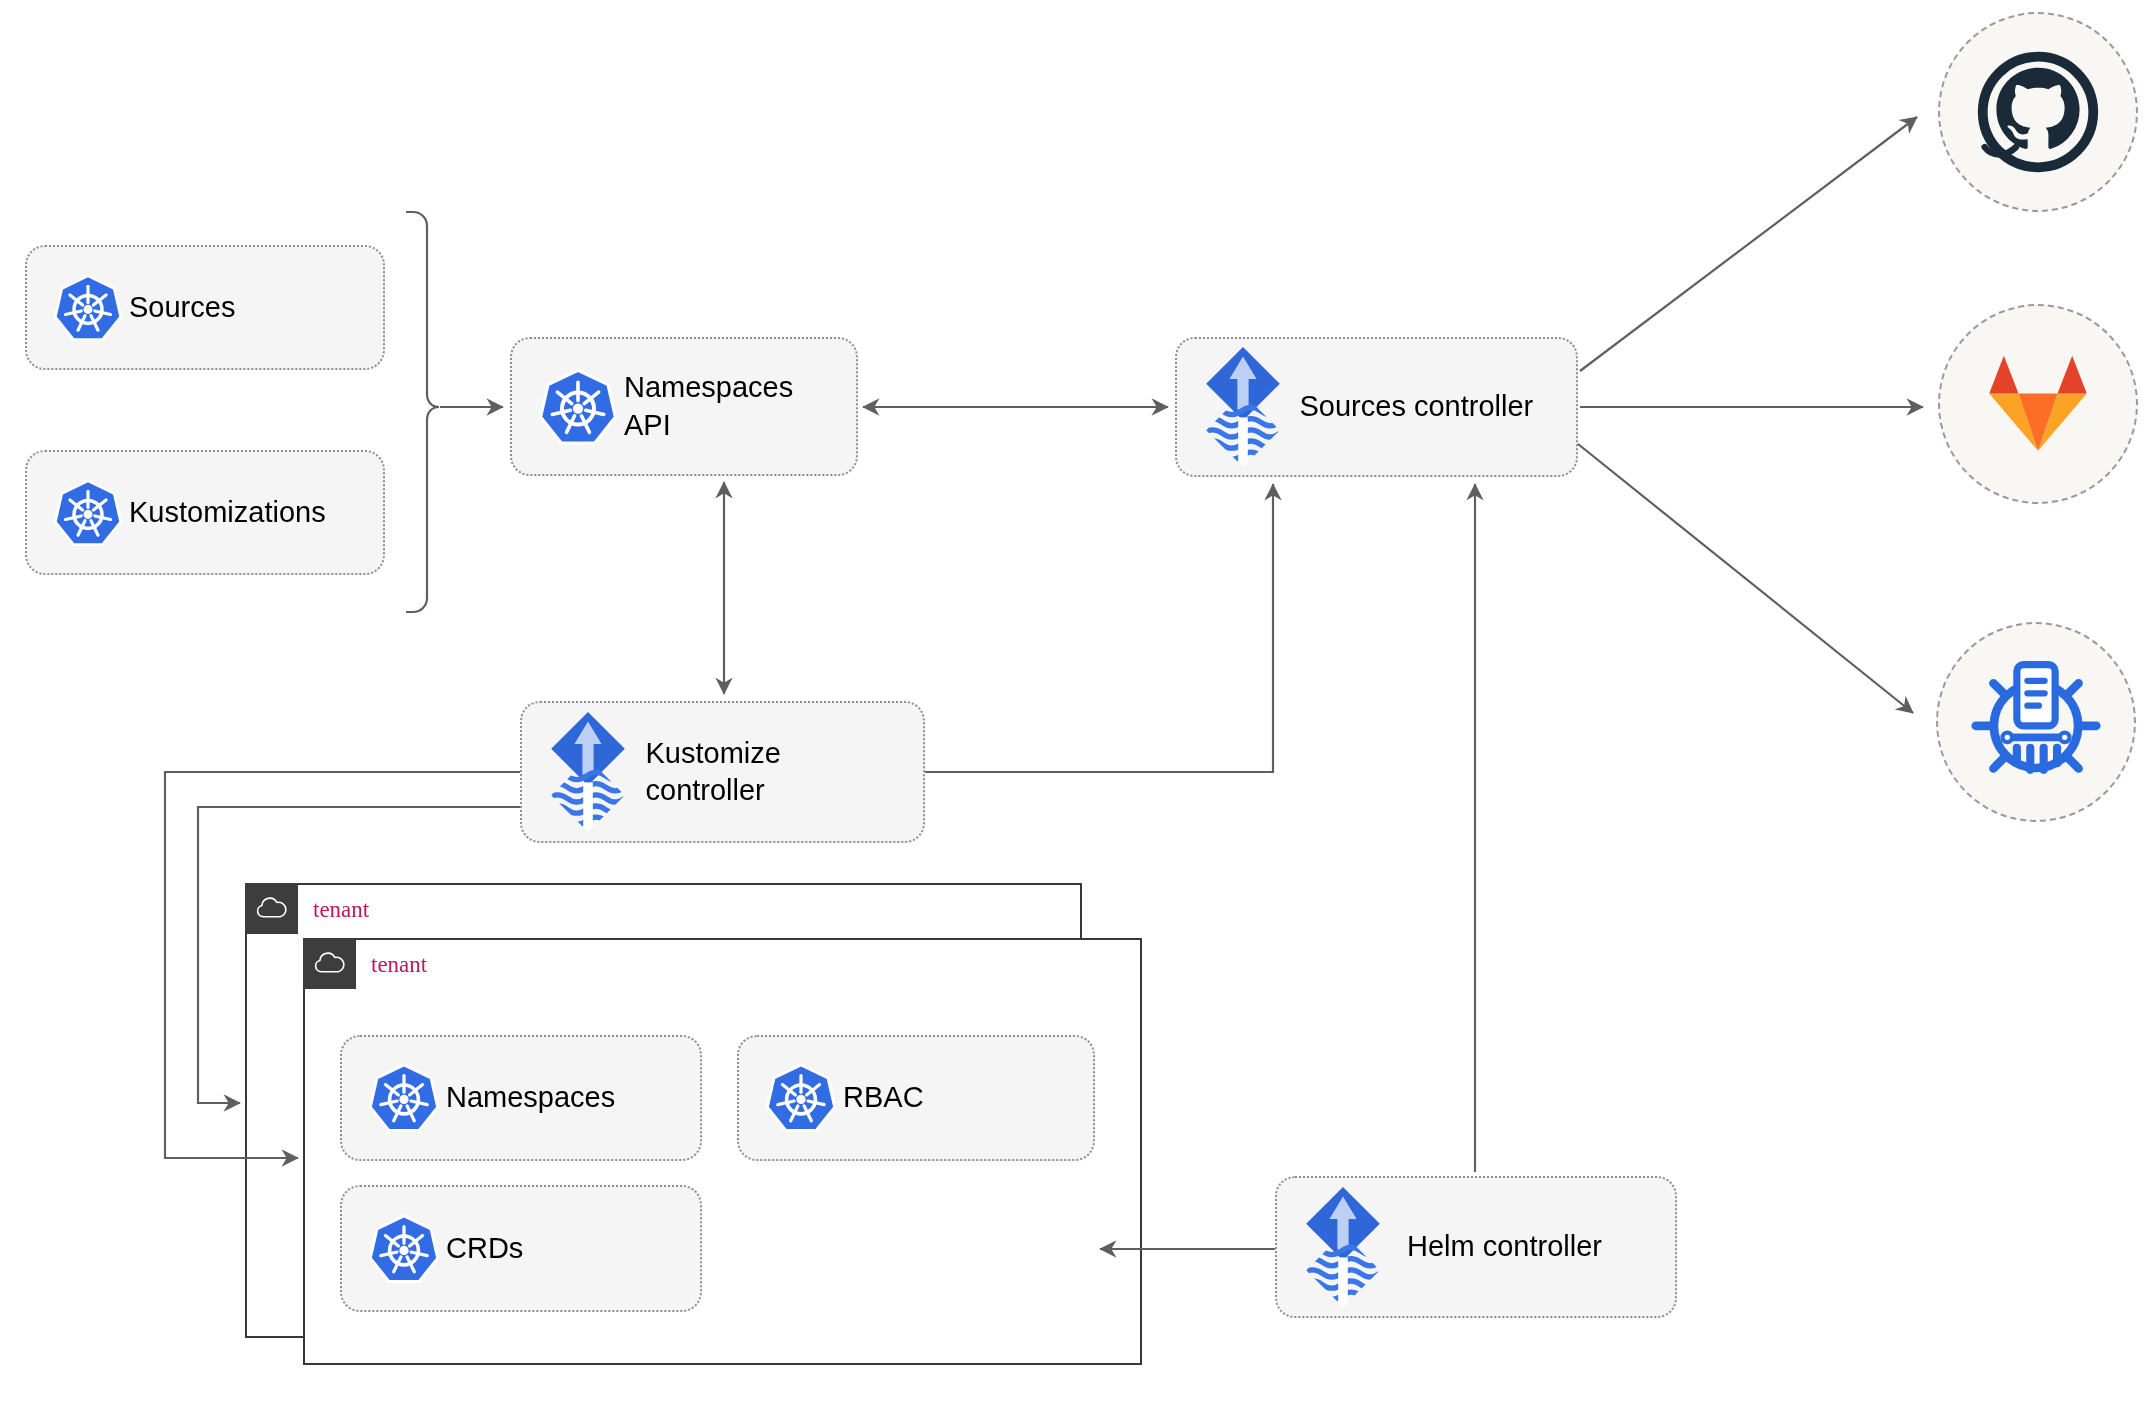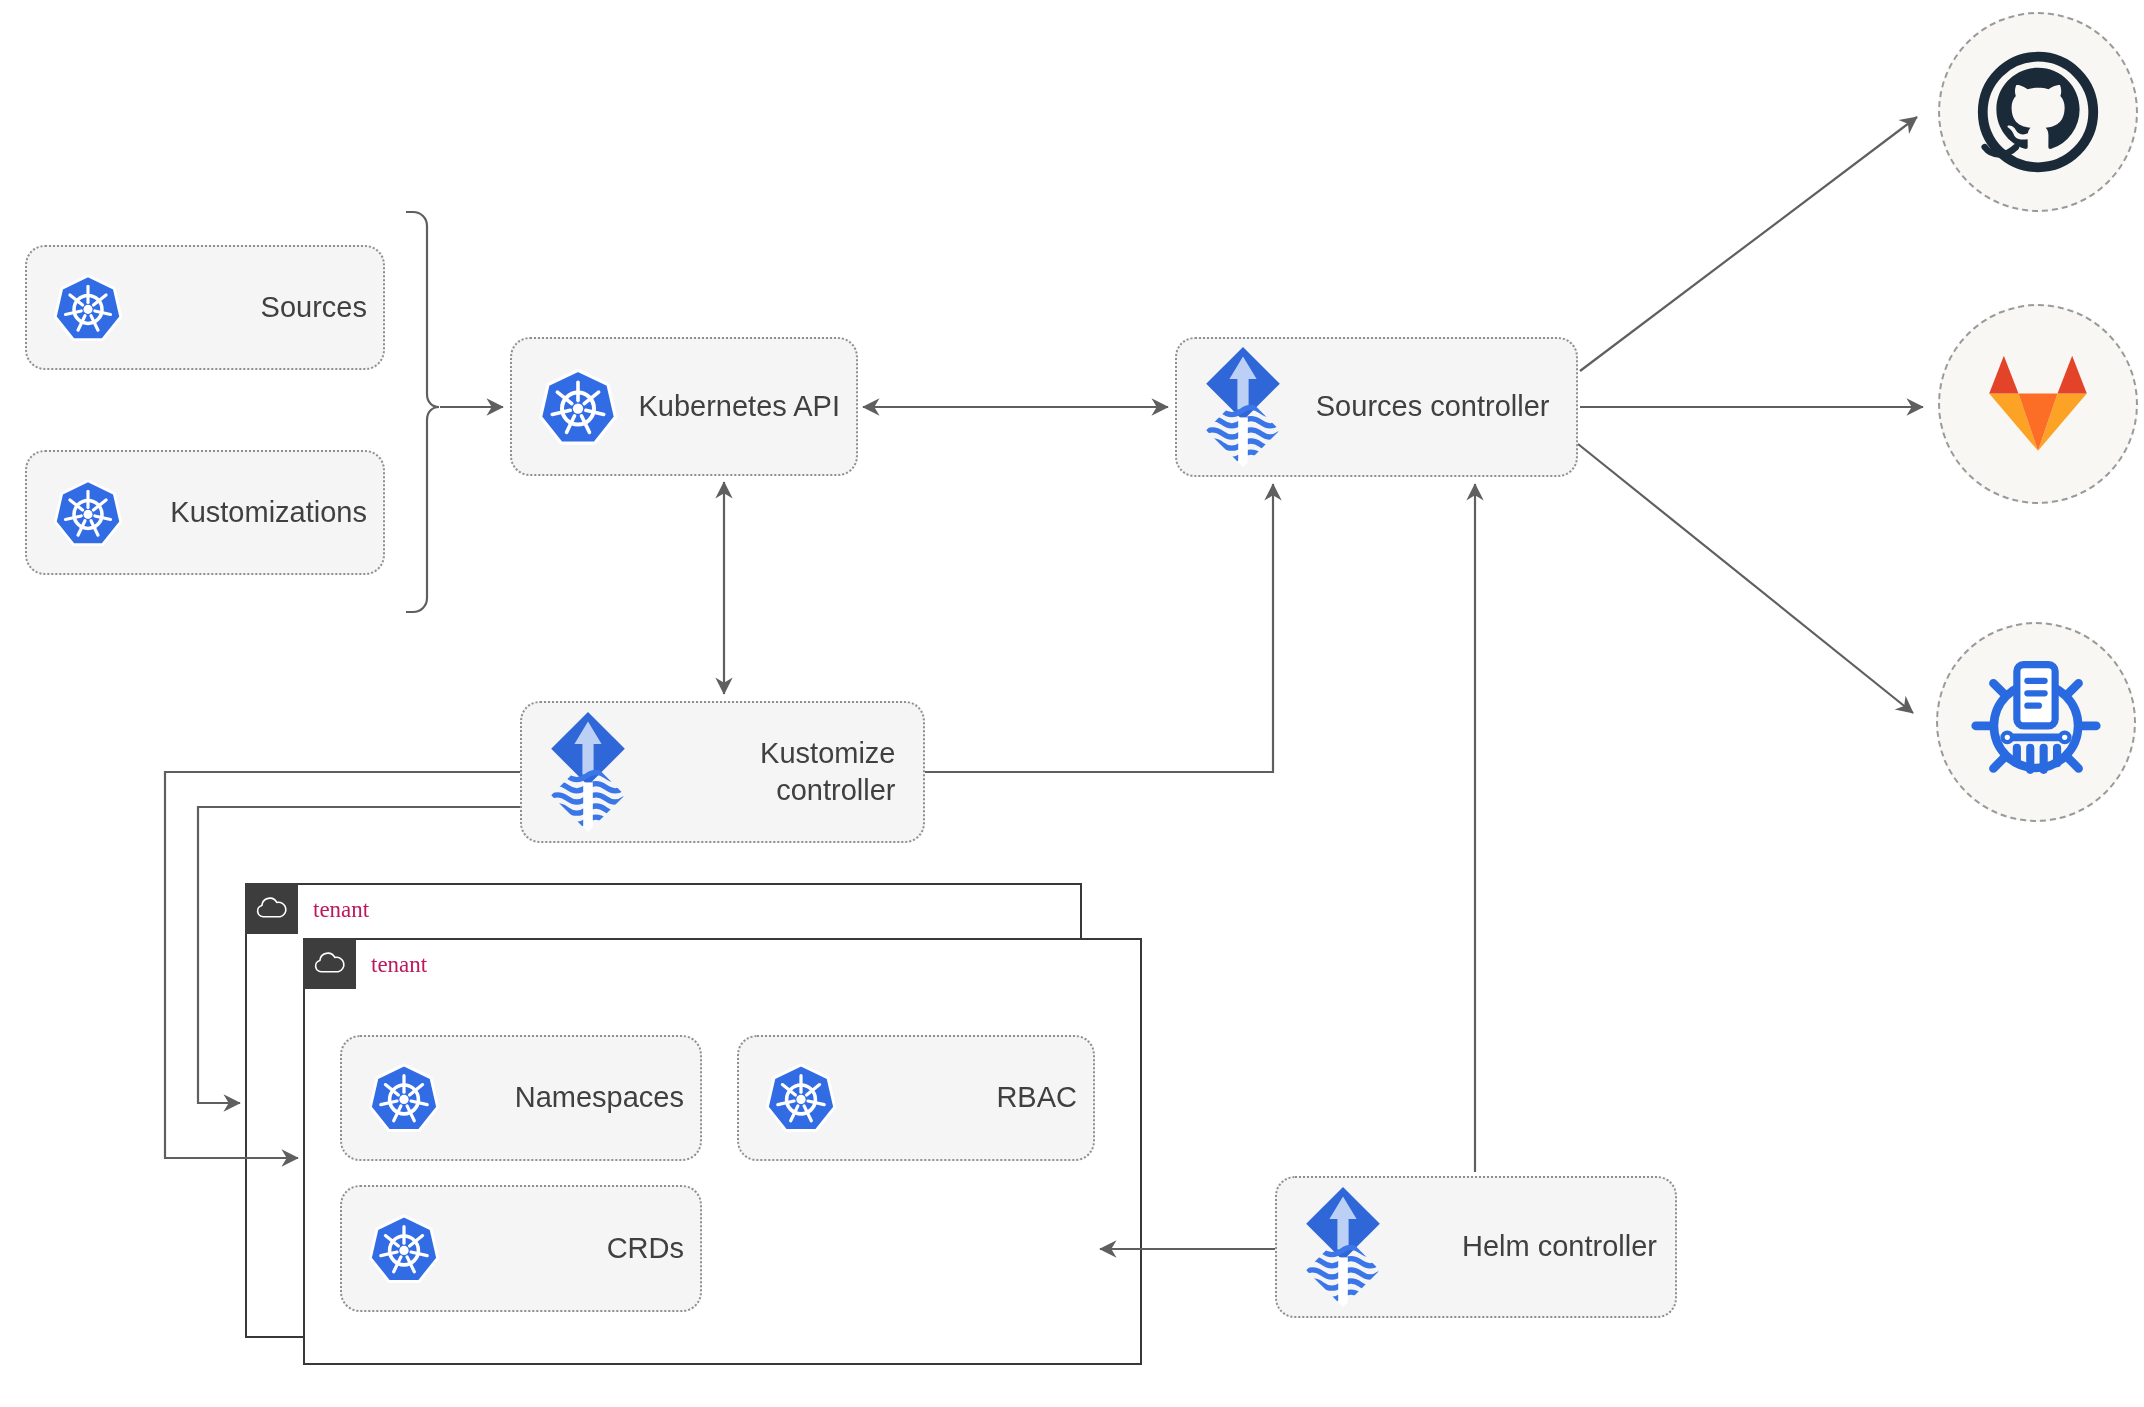--- a/index.html
+++ b/index.html
@@ -3,21 +3,21 @@
 <meta charset="utf-8">
 <style>
   html,body { margin:0; padding:0; background:#ffffff; }
   .canvas { position:relative; width:2144px; height:1407px; background:#ffffff;
             font-family:"Liberation Sans", sans-serif; overflow:hidden; }
 
   .chip { position:absolute; box-sizing:border-box; background:#f5f5f5;
           border:2.5px dotted #8f8f8f; border-radius:20px;
           display:flex; align-items:center; z-index:3; }
   .chip .ic  { flex:0 0 auto; margin-left:26px; display:block; }
-  .chip .lbl { flex:1 1 auto; text-align:right; font-size:29px; color:#404040;
+  .chip .lbl { flex:1 1 auto; text-align:left; font-size:29px; color:#000000;
                line-height:1.28; padding:0 16px 0 6px; }
   .ctrl .lbl { max-width:250px; margin:0 auto; }
 
   .tenant { position:absolute; background:#ffffff; border:2px solid #383838;
             box-sizing:border-box; }
   .tenant-back  { z-index:1; }
   .tenant-front { z-index:2; }
   .tenant .hd { position:absolute; left:-2px; top:-2px; width:53px; height:51px;
                 background:#3d3d3d; display:flex; align-items:center; justify-content:center; }
   .tenant .tl { position:absolute; left:66px; top:12px; font-size:23px; color:#be185d;font-family:Liberation Serif, serif; }
@@ -157,21 +157,21 @@
     <svg class="ic" width="70" height="70">
         <use href="#k8s" width="70" height="70"></use>
       </svg>
     <span class="lbl">Kustomizations</span>
   </div>
 
   <div class="chip" style="left:510px; top:337px; width:348px; height:139px;">
     <svg class="ic" width="80" height="80">
         <use href="#k8s" width="80" height="80"></use>
       </svg>
-    <span class="lbl">Kubernetes API</span>
+    <span class="lbl">Namespaces API</span>
   </div>
 
   <div class="chip ctrl" style="left:1175px; top:337px; width:403px; height:140px;">
     <svg class="ic" width="80" height="120">
         <use href="#flux" width="80" height="120"></use>
       </svg>
     <span class="lbl">Sources controller</span>
   </div>
 
   <div class="chip ctrl" style="left:520px; top:701px; width:405px; height:142px;">

